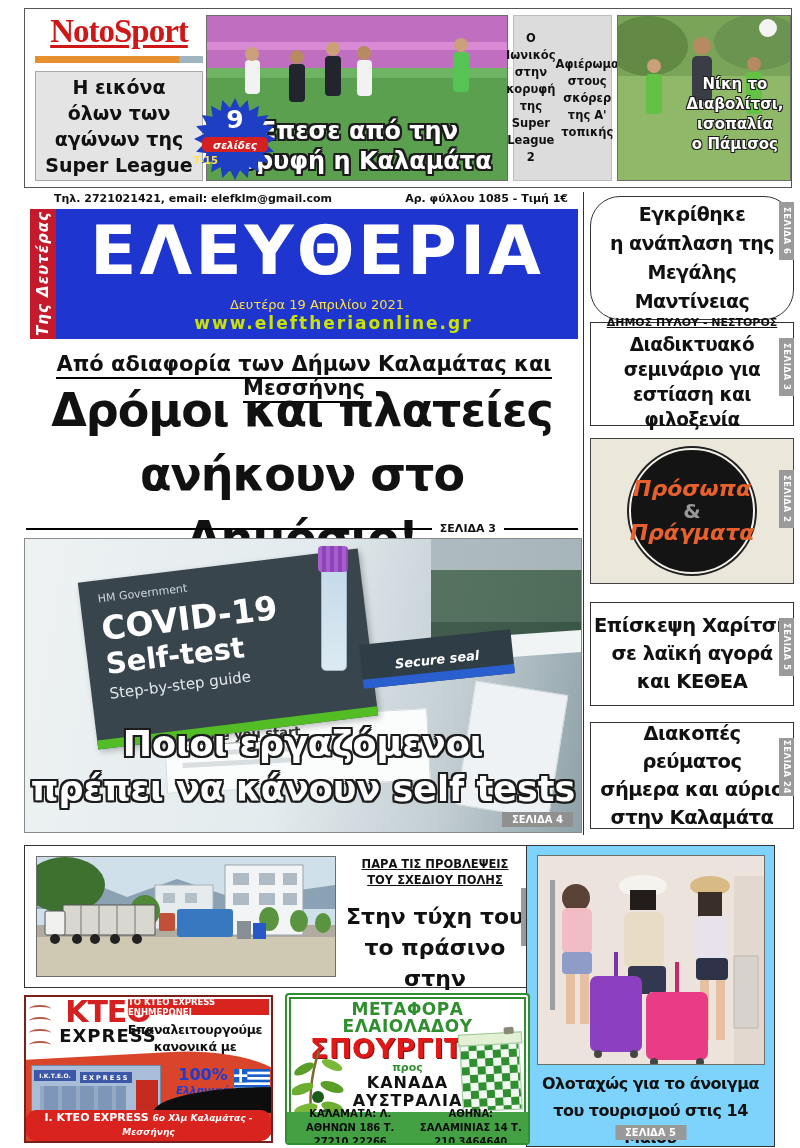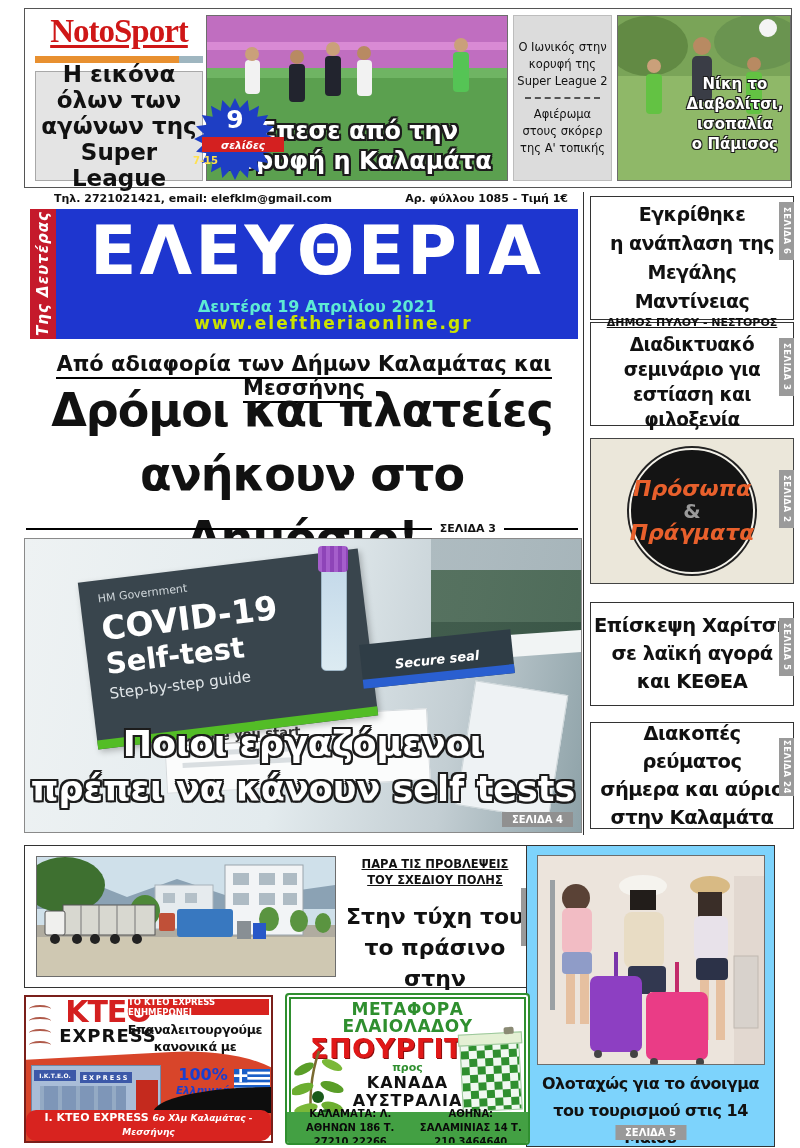--- a/index.html
+++ b/index.html
@@ -9,41 +9,41 @@
   .pre{white-space:pre-line;}
   .outline{color:#fff;text-shadow:-2px -2px 0 #1c1c1c,2px -2px 0 #1c1c1c,-2px 2px 0 #1c1c1c,2px 2px 0 #1c1c1c,0 -2px 0 #1c1c1c,0 2px 0 #1c1c1c,-2px 0 0 #1c1c1c,2px 0 0 #1c1c1c;}
   .outline-sm{color:#fff;text-shadow:-1px -1px 0 #1c1c1c,1px -1px 0 #1c1c1c,-1px 1px 0 #1c1c1c,1px 1px 0 #1c1c1c;}
   
   .strip{left:24px;top:8px;width:766px;height:178px;border:1px solid #555;background:#fff;}
   .noto-logo{left:8px;top:4px;width:172px;text-align:center;font-family:"Liberation Serif",serif;
              font-weight:bold;font-size:33px;color:#cf1717;text-decoration:underline;text-underline-offset:3px;letter-spacing:-1px;}
   .noto-bar{left:10px;top:47px;width:168px;height:7px;background:#e89030;}
   .noto-bar-end{left:154px;top:47px;width:24px;height:7px;background:#9fb6c0;}
   .noto-teaser{left:10px;top:62px;width:166px;height:108px;background:#e4e4e4;border:1px solid #a8a8a8;
-               display:flex;align-items:center;justify-content:center;font-size:23px;font-weight:bold;line-height:26px;text-align:center;}
+               display:flex;align-items:center;justify-content:center;font-size:19px;font-weight:bold;line-height:26px;text-align:center;}
   .burst{left:168px;top:88px;width:84px;height:84px;z-index:6;}
   .burst .num{left:0;top:10px;width:100%;text-align:center;color:#fff;font-size:25px;font-weight:bold;line-height:25px;}
-  .burst .ribbon{left:9px;top:40px;width:82px;height:15px;background:#d42020;border-radius:0;color:#fff;
+  .burst .ribbon{left:9px;top:40px;width:66px;height:15px;background:#d42020;border-radius:5px;color:#fff;
                  font-size:10.5px;font-weight:bold;font-style:italic;display:flex;align-items:center;justify-content:center;}
   .burst .range{left:0;top:58px;width:100%;text-align:left;color:#ffe14d;font-size:10px;font-weight:bold;}
   .photo-frame{border:1px solid #6d6d6d;overflow:hidden;}
   .cap-main{left:0;bottom:4px;width:100%;text-align:center;font-size:24px;font-weight:bold;line-height:30px;}
   .infobox{left:488px;top:6px;width:97px;height:164px;background:#dcdcdc;border:1px solid #bdbdbd;
-           display:flex;flex-direction:column;align-items:center;justify-content:center;
-           font-size:11.5px;font-weight:normal;line-height:17px;text-align:center;}
+           display:flex;flex-direction:row;align-items:center;justify-content:center;
+           font-size:11.5px;font-weight:bold;line-height:17px;text-align:center;}
   .info-div{width:78%;border-top:2px dashed #555;margin:7px 0;}
   .cap-right{left:36%;top:58px;width:64%;text-align:center;font-size:15px;font-weight:bold;line-height:20px;}
   
   .contact-row{left:30px;top:192px;width:548px;display:flex;justify-content:space-between;
                font-size:11px;font-weight:bold;padding:0 10px 0 24px;box-sizing:border-box;}
   .banner{left:30px;top:209px;width:548px;height:130px;background:#1e36cf;}
   .edition{left:0;top:0;width:26px;height:130px;background:#c51a2b;color:#fff;display:flex;align-items:center;justify-content:center;
            writing-mode:vertical-rl;transform:rotate(180deg);font-size:15px;font-weight:bold;font-style:italic;letter-spacing:1px;}
   .mast-logo{left:26px;right:0;top:2px;text-align:center;color:#fff;font-size:68px;font-weight:bold;letter-spacing:3px;line-height:80px;}
-  .mast-date{left:26px;right:0;top:88px;text-align:center;color:#5eead4;font-size:16px;font-weight:bold;}
+  .mast-date{left:26px;right:0;top:88px;text-align:center;color:#fde047;font-size:13px;font-weight:normal;}
   .mast-site{left:26px;right:0;top:104px;text-align:center;color:#cbe300;font-size:17px;font-weight:bold;letter-spacing:2px;margin-left:33px;}
   .vdivider{left:583px;top:192px;width:1px;height:643px;background:#333;}
   
   .lead-kicker{left:28px;top:352px;width:552px;text-align:center;font-size:21px;font-weight:bold;}
   .lead-kicker span{border-bottom:2px solid #000;padding-bottom:1px;}
   .lead-headline{left:20px;top:378px;width:564px;text-align:center;font-size:46px;font-weight:bold;line-height:64px;letter-spacing:-1px;}
   .lead-rule{left:26px;top:522px;width:552px;display:flex;align-items:center;gap:8px;}
   .lead-rule .long{flex:1;height:2px;background:#000;}
   .lead-rule .short{width:74px;height:2px;background:#000;}
   .lead-rule .lbl{font-size:11px;font-weight:bold;}
@@ -66,21 +66,21 @@
   .seal .bluebar{position:absolute;left:0;right:0;bottom:0;height:9px;background:#2a5fd0;}
   .paper{left:140px;top:176px;width:262px;height:70px;background:#fbfcfc;border:1px solid #d4d9dc;transform:rotate(-3deg);}
   .paper .ph1{margin:8px 0 0 16px;font-size:13px;font-weight:bold;color:#333;border-bottom:1px solid #999;display:inline-block;}
   .paper .bar{margin:6px 0 0 16px;width:150px;height:5px;background:#d9dee1;}
   .pouch{left:440px;top:148px;width:92px;height:124px;background:#eef2f4;border:1px solid #ccd5d8;transform:rotate(9deg);}
   .covid-cap{left:0;right:0;bottom:20px;text-align:center;font-size:35px;font-weight:bold;line-height:45px;}
   .page-badge{background:#909090;color:#fff;font-size:10px;font-weight:bold;padding:2px 10px;}
   
   .rc{left:590px;width:204px;border:1px solid #333;background:#fff;display:flex;flex-direction:column;
       align-items:center;justify-content:center;text-align:center;font-weight:bold;box-sizing:border-box;}
-  .rc1{top:196px;height:124px;font-size:19px;line-height:29px;letter-spacing:-0.5px;}
+  .rc1{top:196px;height:124px;font-size:19px;line-height:29px;letter-spacing:-0.5px;border-radius:30px;}
   .rc2{top:322px;height:104px;}
   .rc2 .kick{font-size:11px;text-decoration:underline;letter-spacing:0;}
   .rc2 .txt{font-size:18.5px;line-height:25px;letter-spacing:-0.5px;margin-top:3px;}
   .rc3{top:438px;height:146px;background:#ebe7da;border:1px solid #444;}
   .pp-circle{width:122px;height:122px;border-radius:50%;background:#141414;border:2px solid #f4f2ea;box-shadow:0 0 0 2px #222;
              display:flex;flex-direction:column;align-items:center;justify-content:center;}
   .pp-circle .l1,.pp-circle .l2{color:#e8602c;font-size:22px;font-weight:bold;font-style:italic;line-height:26px;}
   .pp-circle .amp{color:#9a9a9a;font-size:20px;font-weight:bold;line-height:18px;}
   .rc4{top:602px;height:104px;font-size:19.5px;line-height:28px;letter-spacing:-0.5px;}
   .rc5{top:722px;height:107px;font-size:19.5px;line-height:28px;letter-spacing:-0.5px;}

